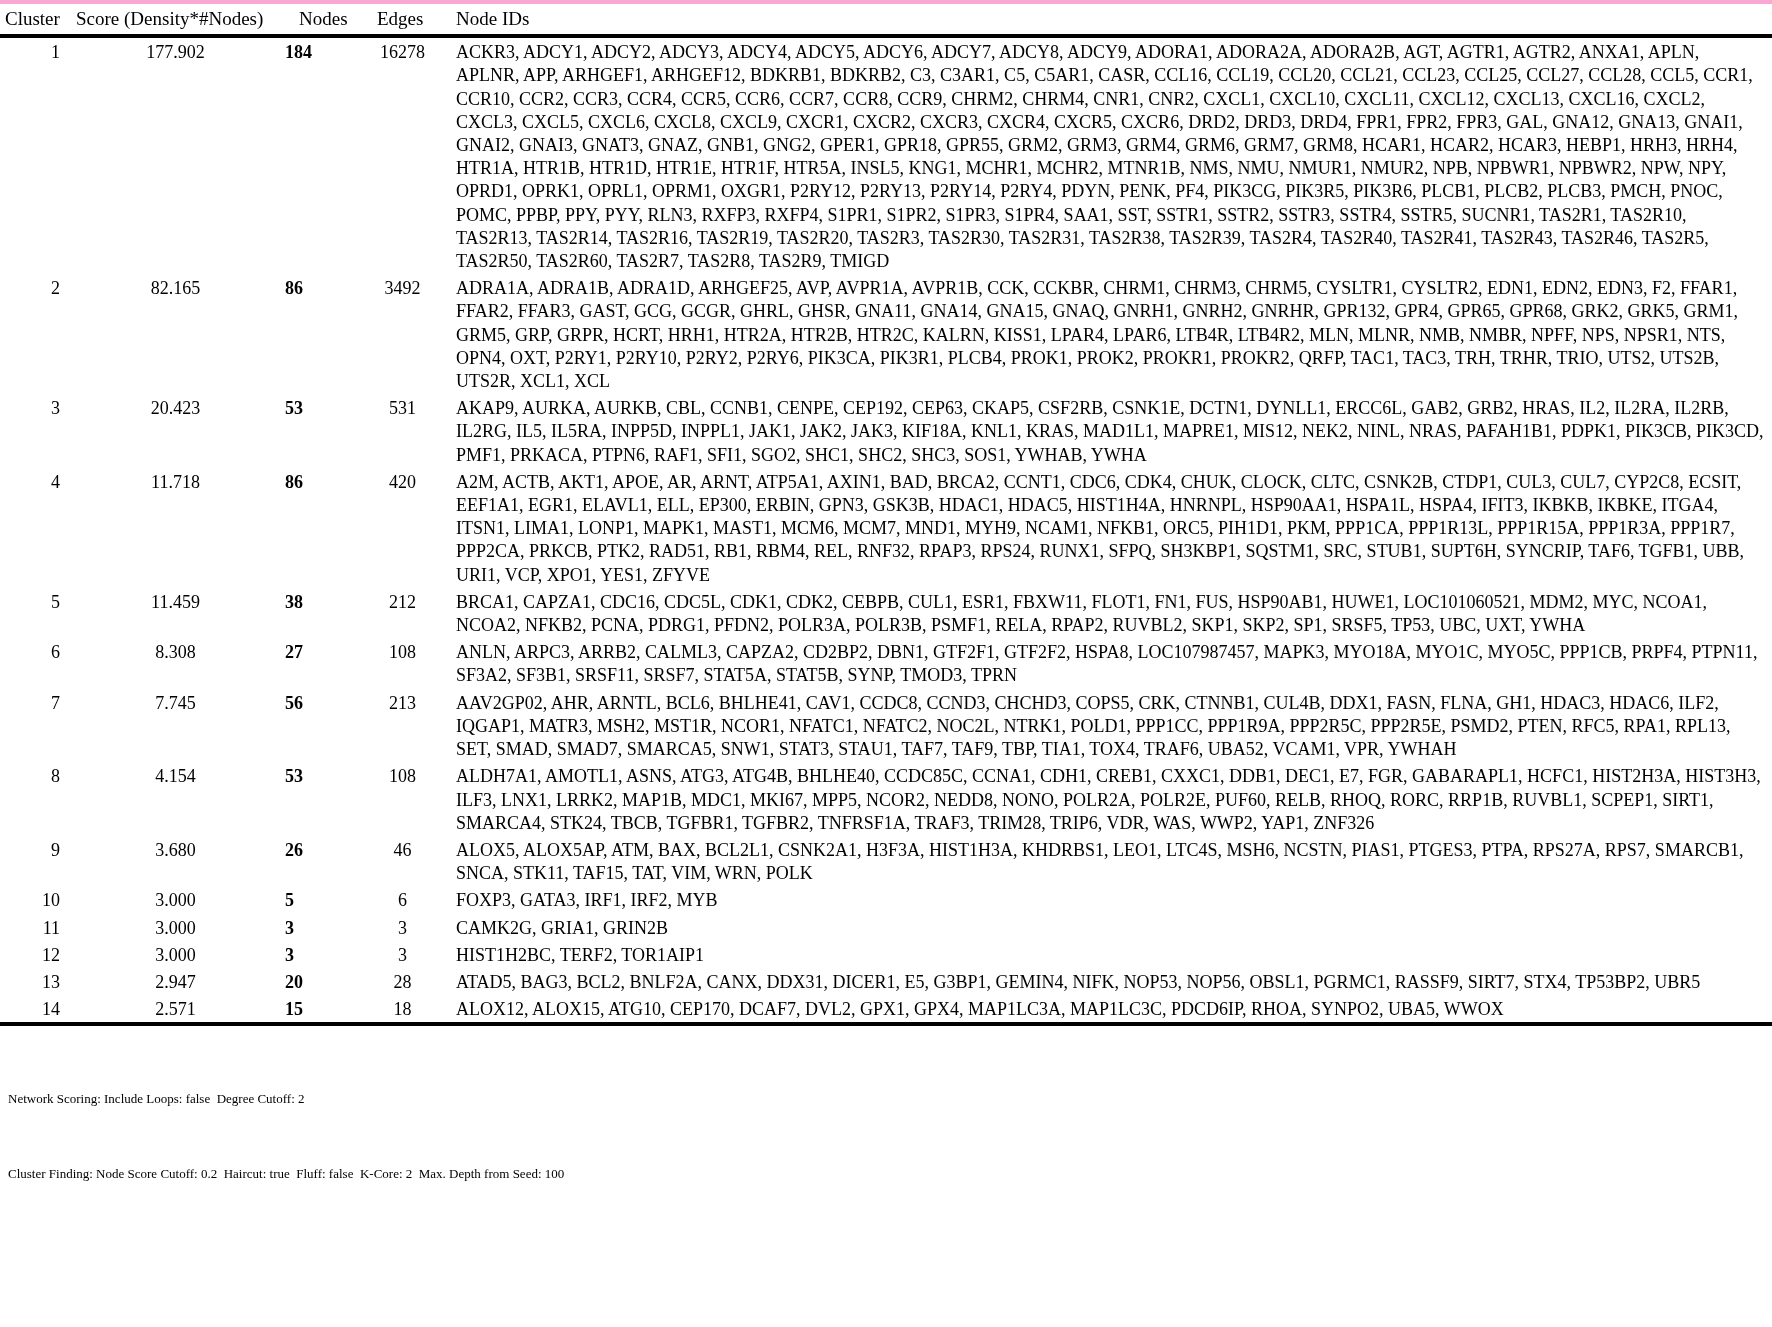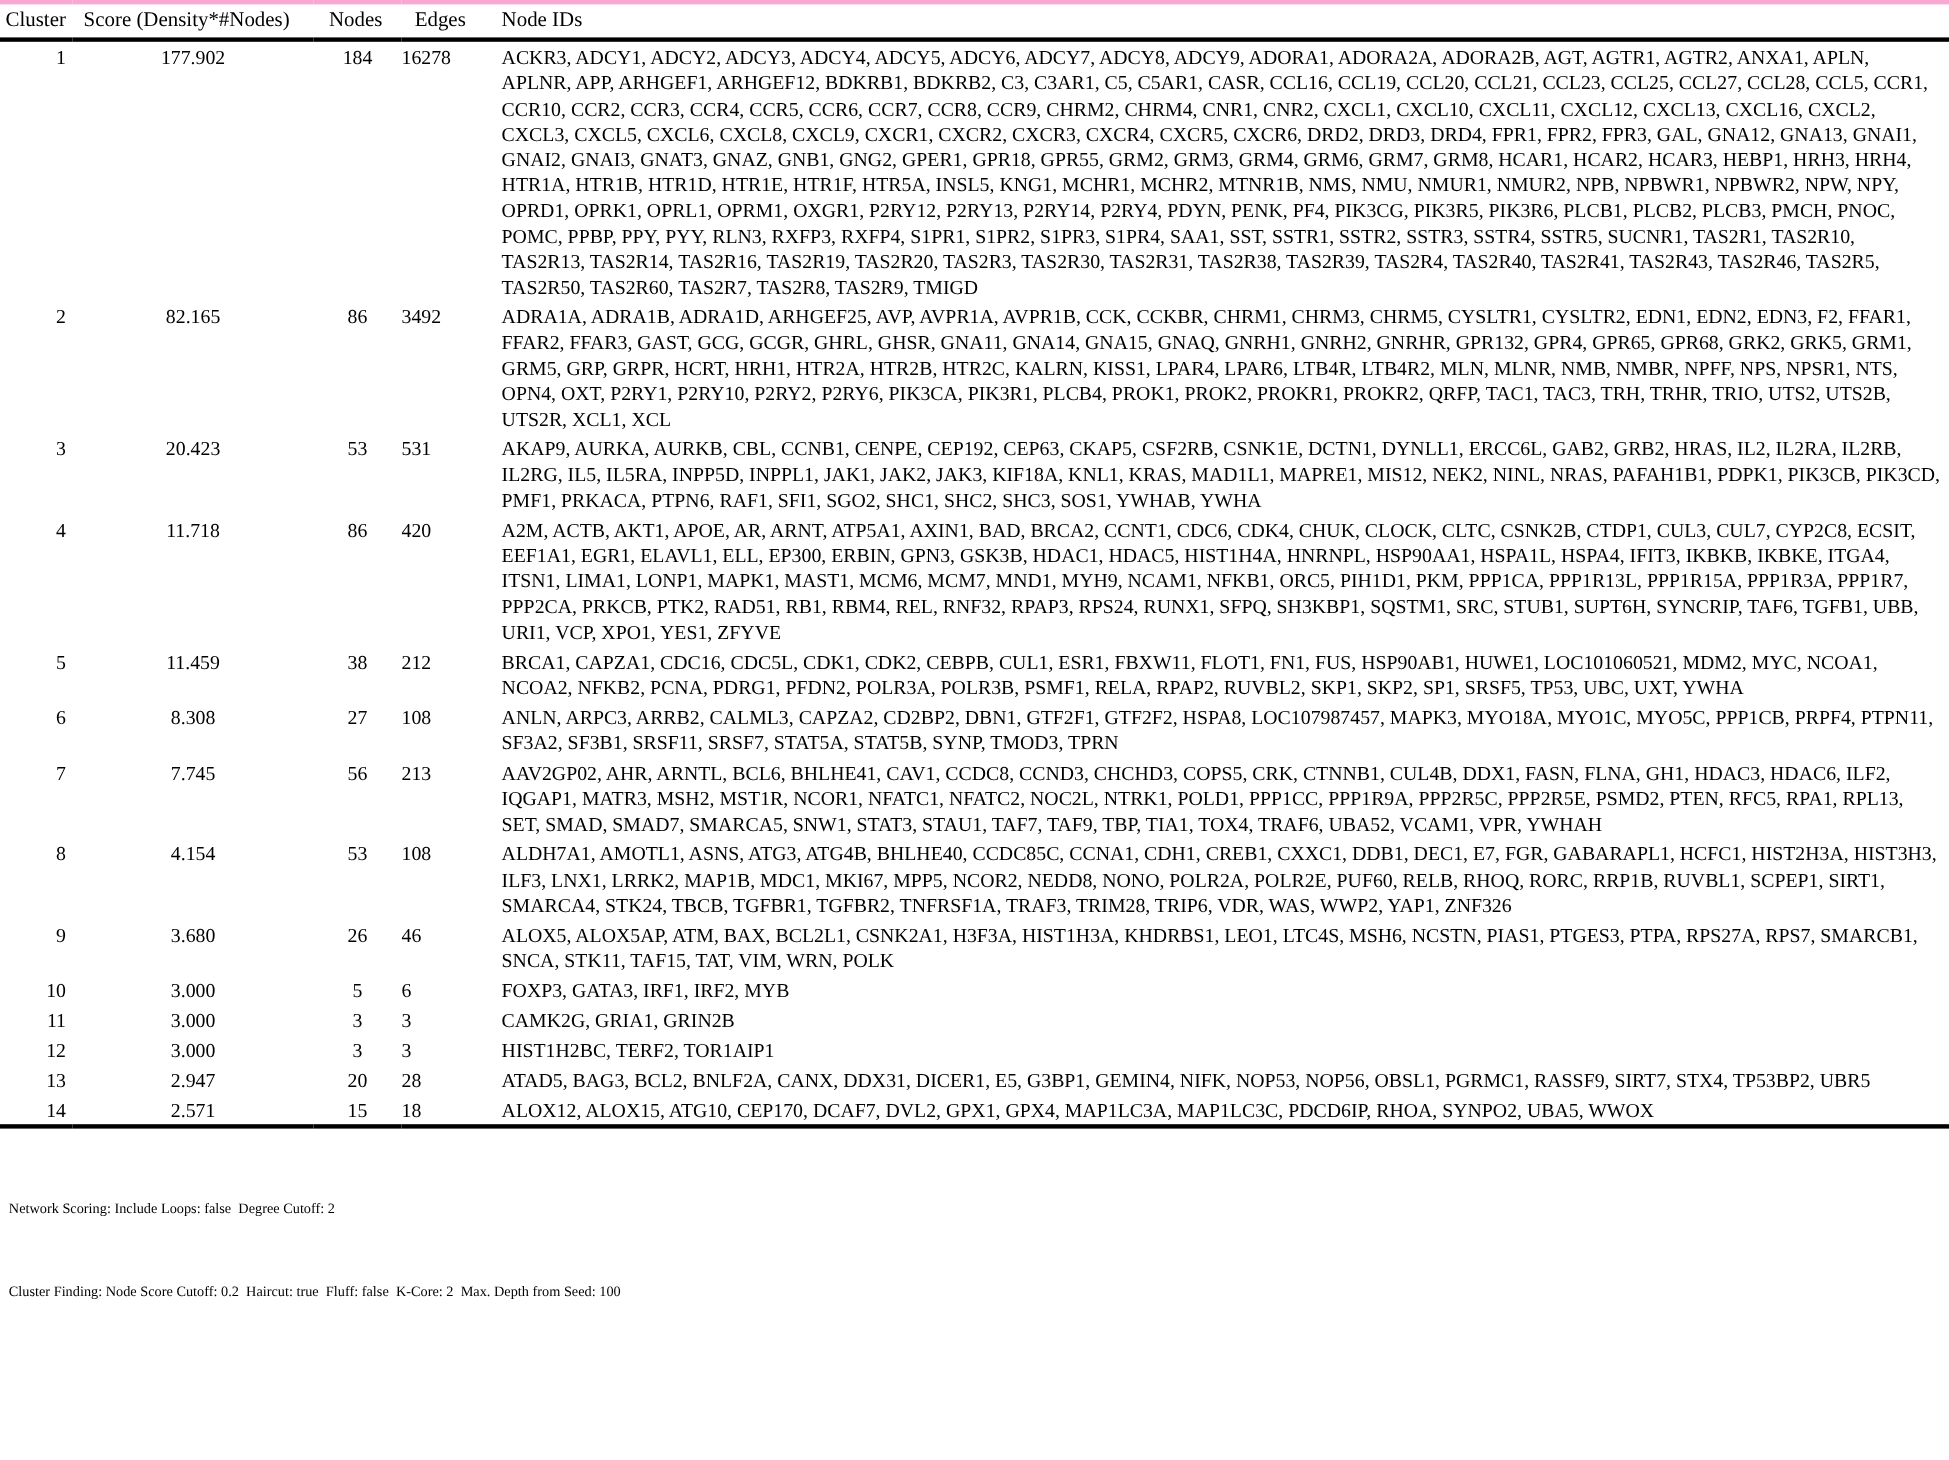--- a/index.html
+++ b/index.html
@@ -43,22 +43,22 @@
   th.h-nodes   { padding-left: 14px; }
   th.h-edges   { padding-left: 12px; }
   th.h-ids     { padding-left: 16px; }
 
   tbody td {
     vertical-align: top;
     padding: 3px 0 1px 0;
   }
   td.cell-cluster { text-align: right; padding-right: 6px; }
   td.cell-score   { text-align: center; font-family: Liberation Serif, serif; }
-  td.cell-nodes   { text-align: center; }
-  td.cell-edges   { text-align: left; }
+  td.cell-nodes   { text-align: left; font-weight: bold; }
+  td.cell-edges   { text-align: center; }
   td.cell-ids     { text-align: left; padding-left: 16px; padding-right: 8px; }
 
   .footer {
     margin: 10px 0 6px 0;
     padding-left: 8px;
     font-size: 13px;
     line-height: 25px;
     white-space: pre-wrap;
   }
 </style>

